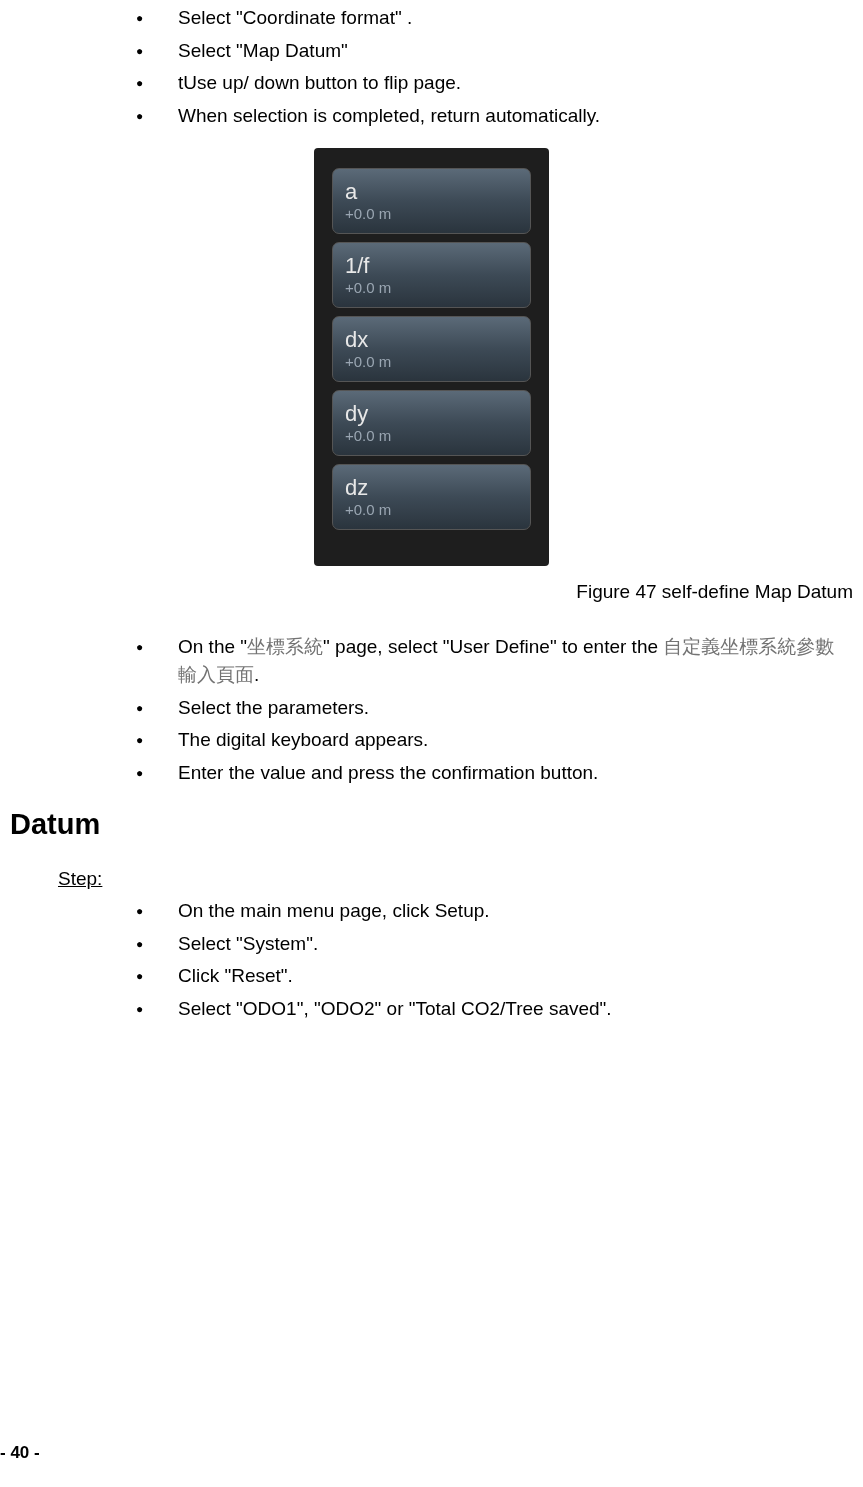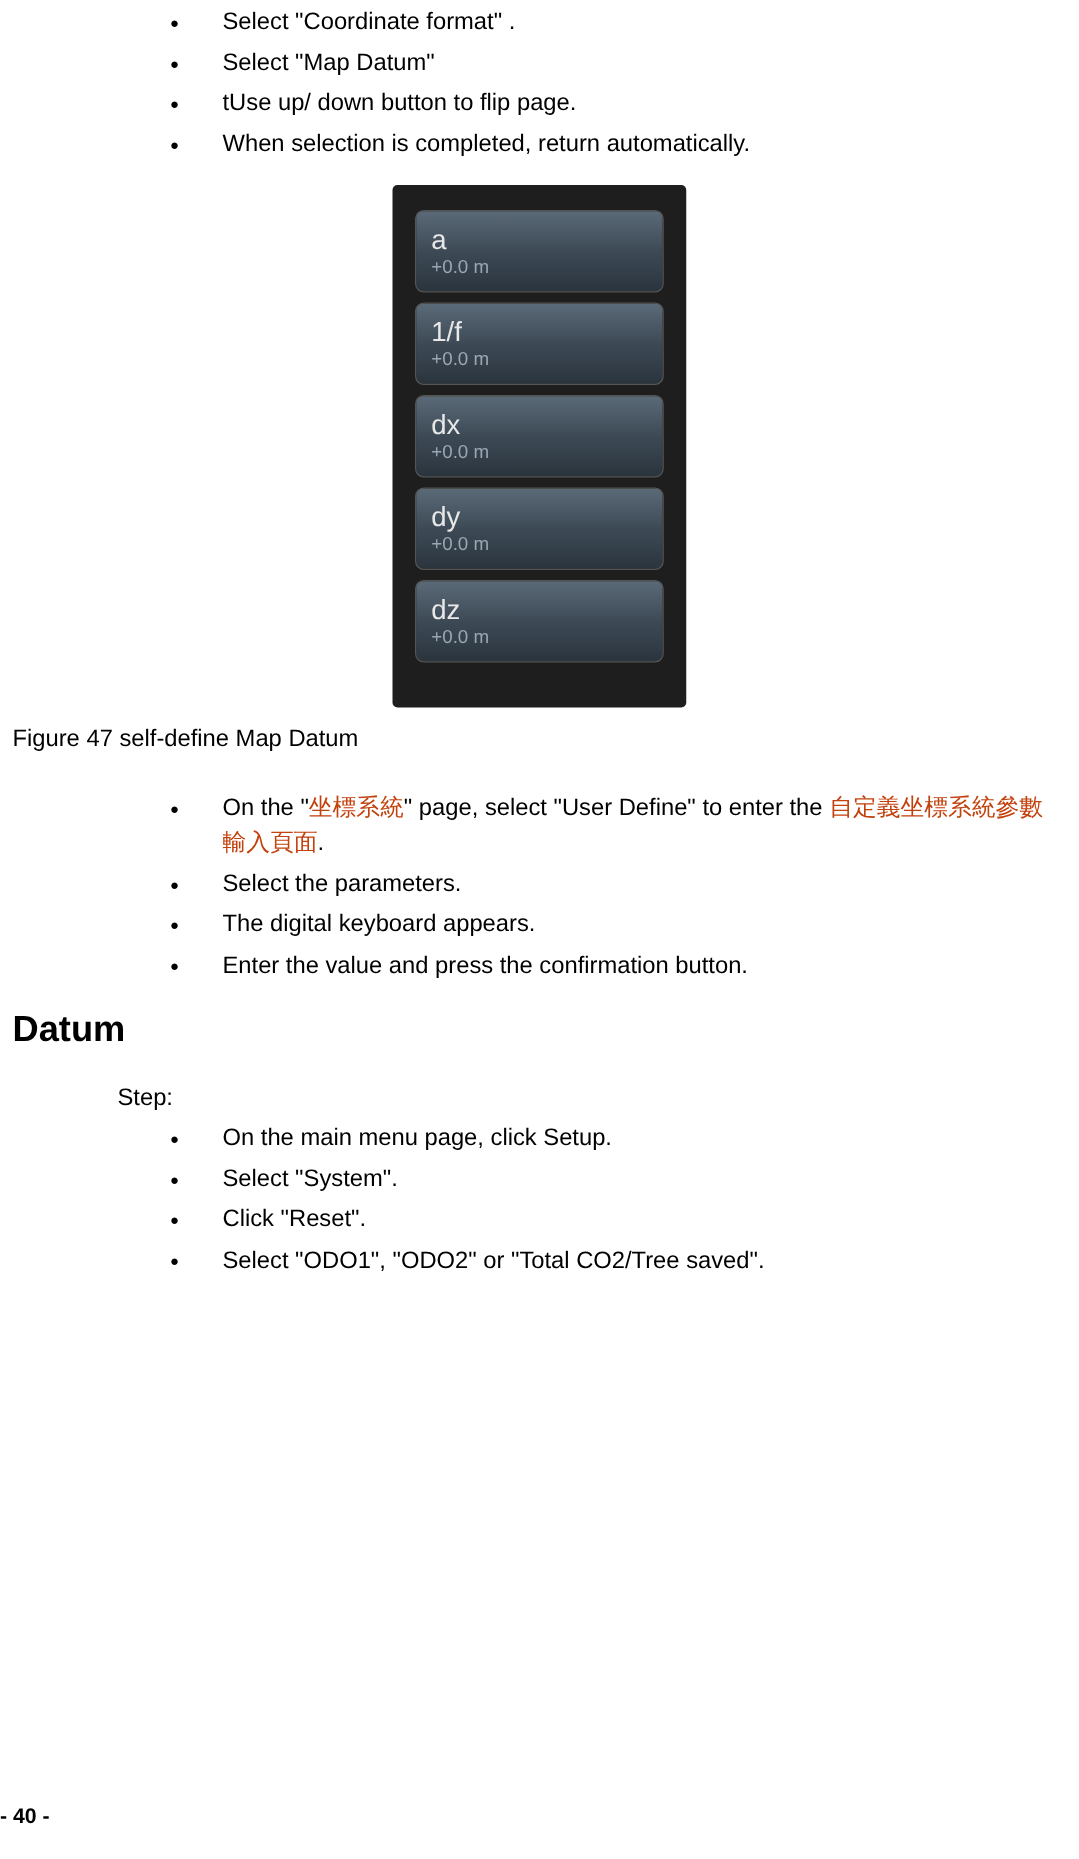--- a/index.html
+++ b/index.html
@@ -69,38 +69,39 @@
     font-size: 22px;
     line-height: 1.1;
   }
   .param-val {
     color: #9aa6b2;
     font-size: 15px;
     line-height: 1.1;
     margin-top: 2px;
   }
   .fig-caption {
-    text-align: left;
+    text-align: right;
     margin: 12px 0 26px 0;
     font-size: 19px;
   }
   .grey-text {
-    color: #c2410c;
+    color: #737373;
     margin-top: 47px;
   }
   .heading {
     font-size: 29px;
     font-weight: bold;
     margin: 16px 0 18px 0;
   }
   .body-block {
     margin: 0 0 22px 84px;
   }
   .step-label {
-    margin: 0 0 4px 84px;
+    margin: 0 0 4px 48px;
+    text-decoration: underline;
   }
   .footer {
     position: absolute;
     bottom: 22px;
     left: 0;
     right: 0;
     text-align: left;
     font-size: 17px;
     font-weight: bold;
   }

